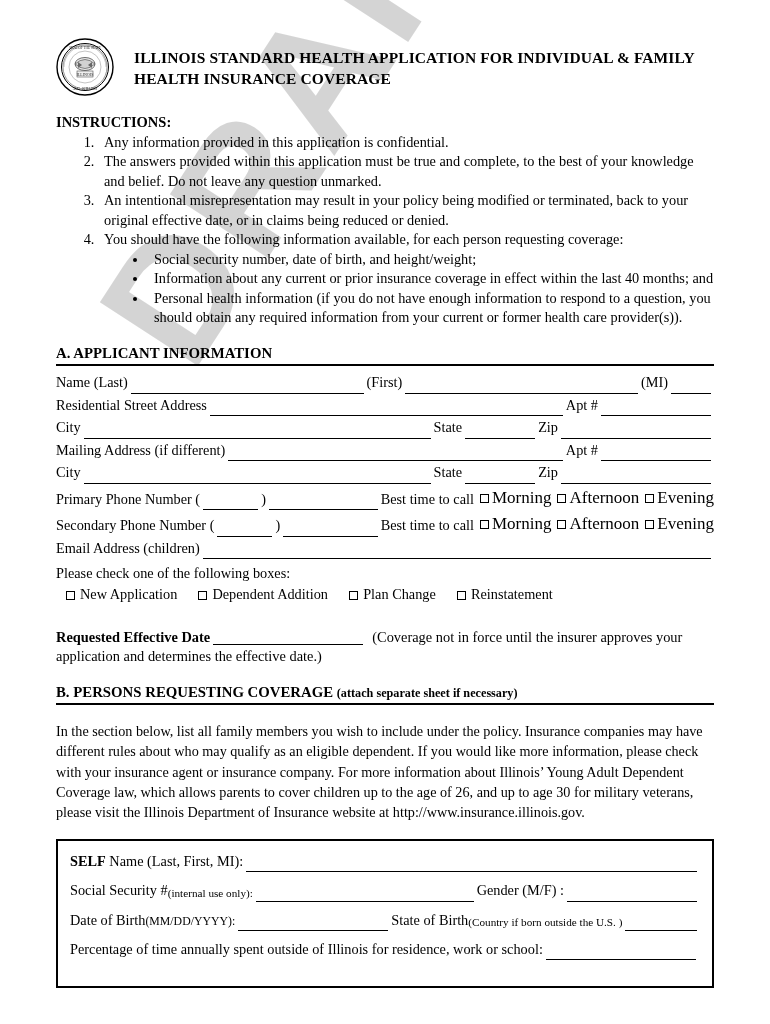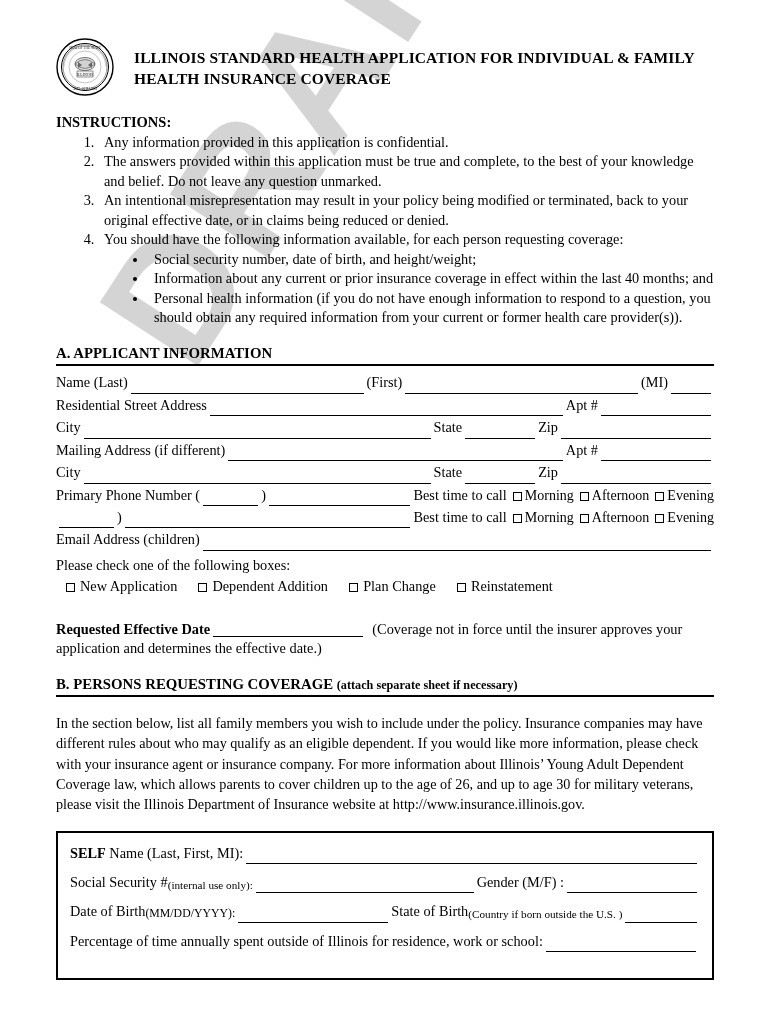--- a/index.html
+++ b/index.html
@@ -139,21 +139,21 @@
   .fill.g3 { flex: 3 1 auto; }
 
   .cbox {
     display: inline-block;
     width: 7px;
     height: 7px;
     border: 1px solid #000;
     margin: 0 3px 1px 6px;
     vertical-align: middle;
   }
-  .opt { font-size: 14px; }
+  .opt { font-size: 17px; }
 
   .checkline {
     font-size: 14.3px;
     margin-top: 6px;
     margin-bottom: 2px;
   }
   .checkrow {
     font-size: 14.3px;
     margin-top: 4px;
     padding-left: 10px;
@@ -283,20 +283,21 @@
     <span class="fill w55"></span>
     <span class="lbl">)</span>
     <span class="fill g2"></span>
     <span class="lbl">Best time to call</span>
     <span class="opt"><span class="cbox"></span><span>Morning</span></span>
     <span class="opt"><span class="cbox"></span><span>Afternoon</span></span>
     <span class="opt"><span class="cbox"></span><span>Evening</span></span>
   </div>
 
   <div class="frow">
+    <span class="lbl">Secondary Phone Number (</span>
     <span class="fill w55"></span>
     <span class="lbl">)</span>
     <span class="fill g2"></span>
     <span class="lbl">Best time to call</span>
     <span class="opt"><span class="cbox"></span><span>Morning</span></span>
     <span class="opt"><span class="cbox"></span><span>Afternoon</span></span>
     <span class="opt"><span class="cbox"></span><span>Evening</span></span>
   </div>
 
   <div class="frow">

